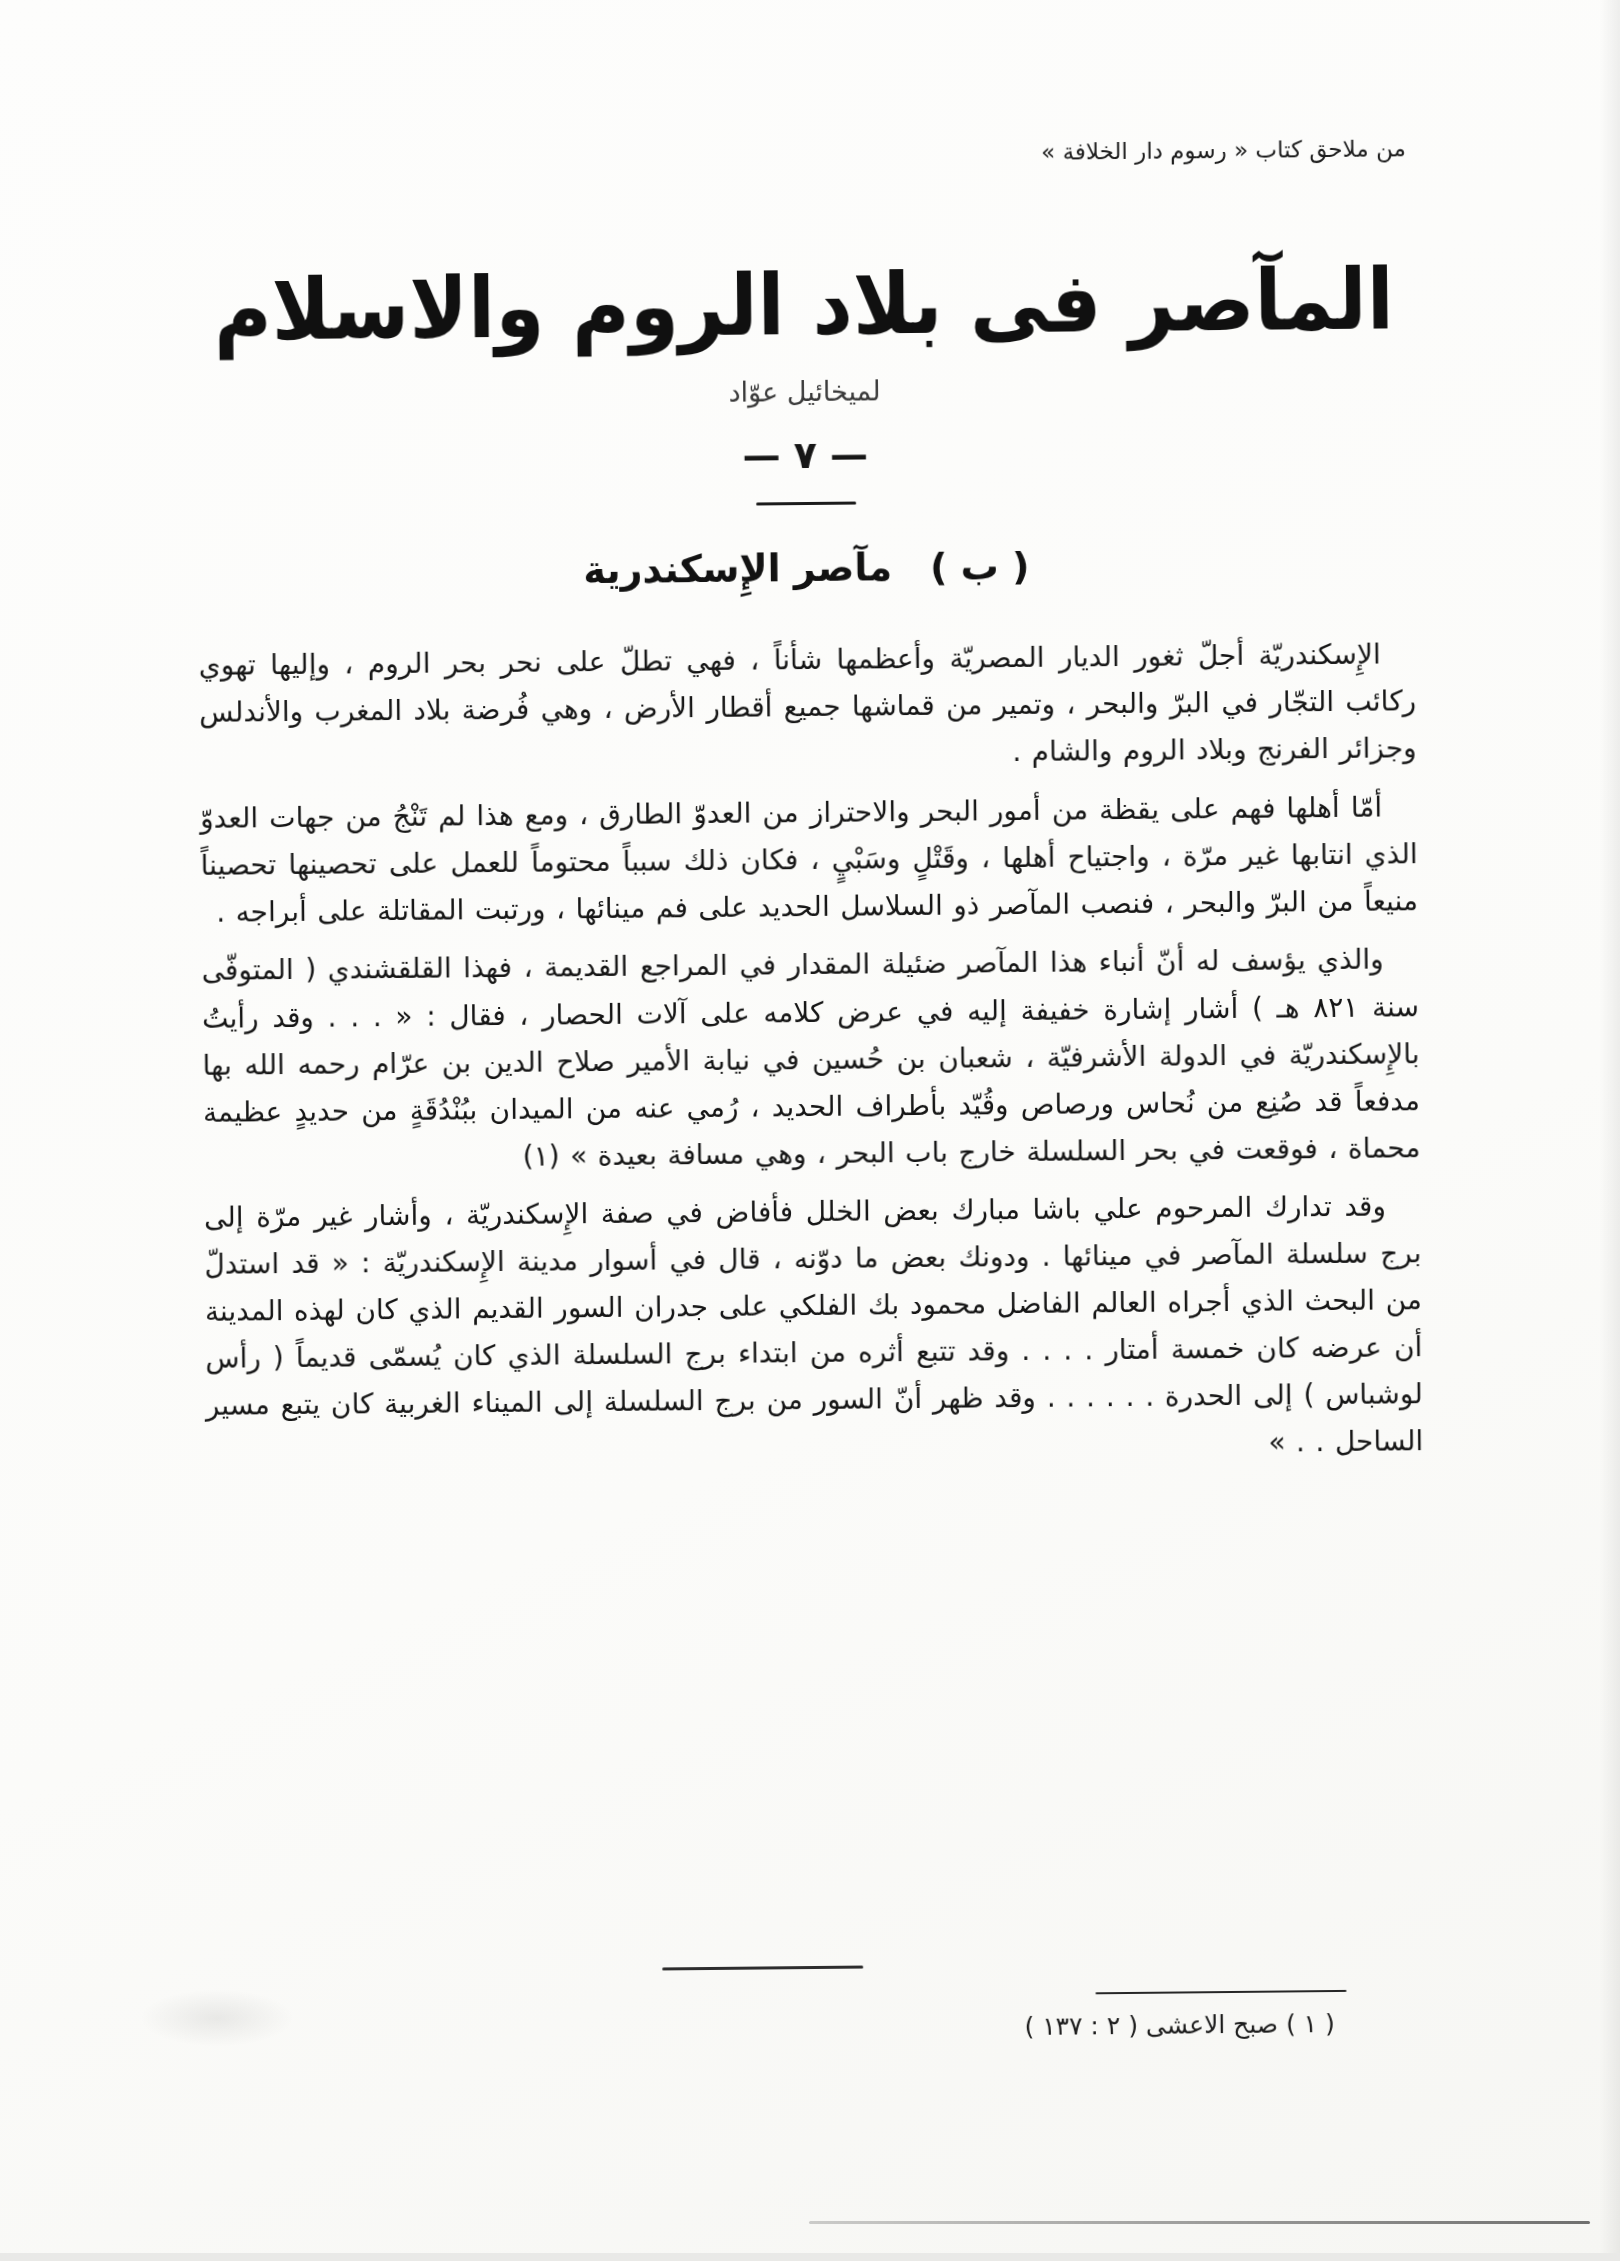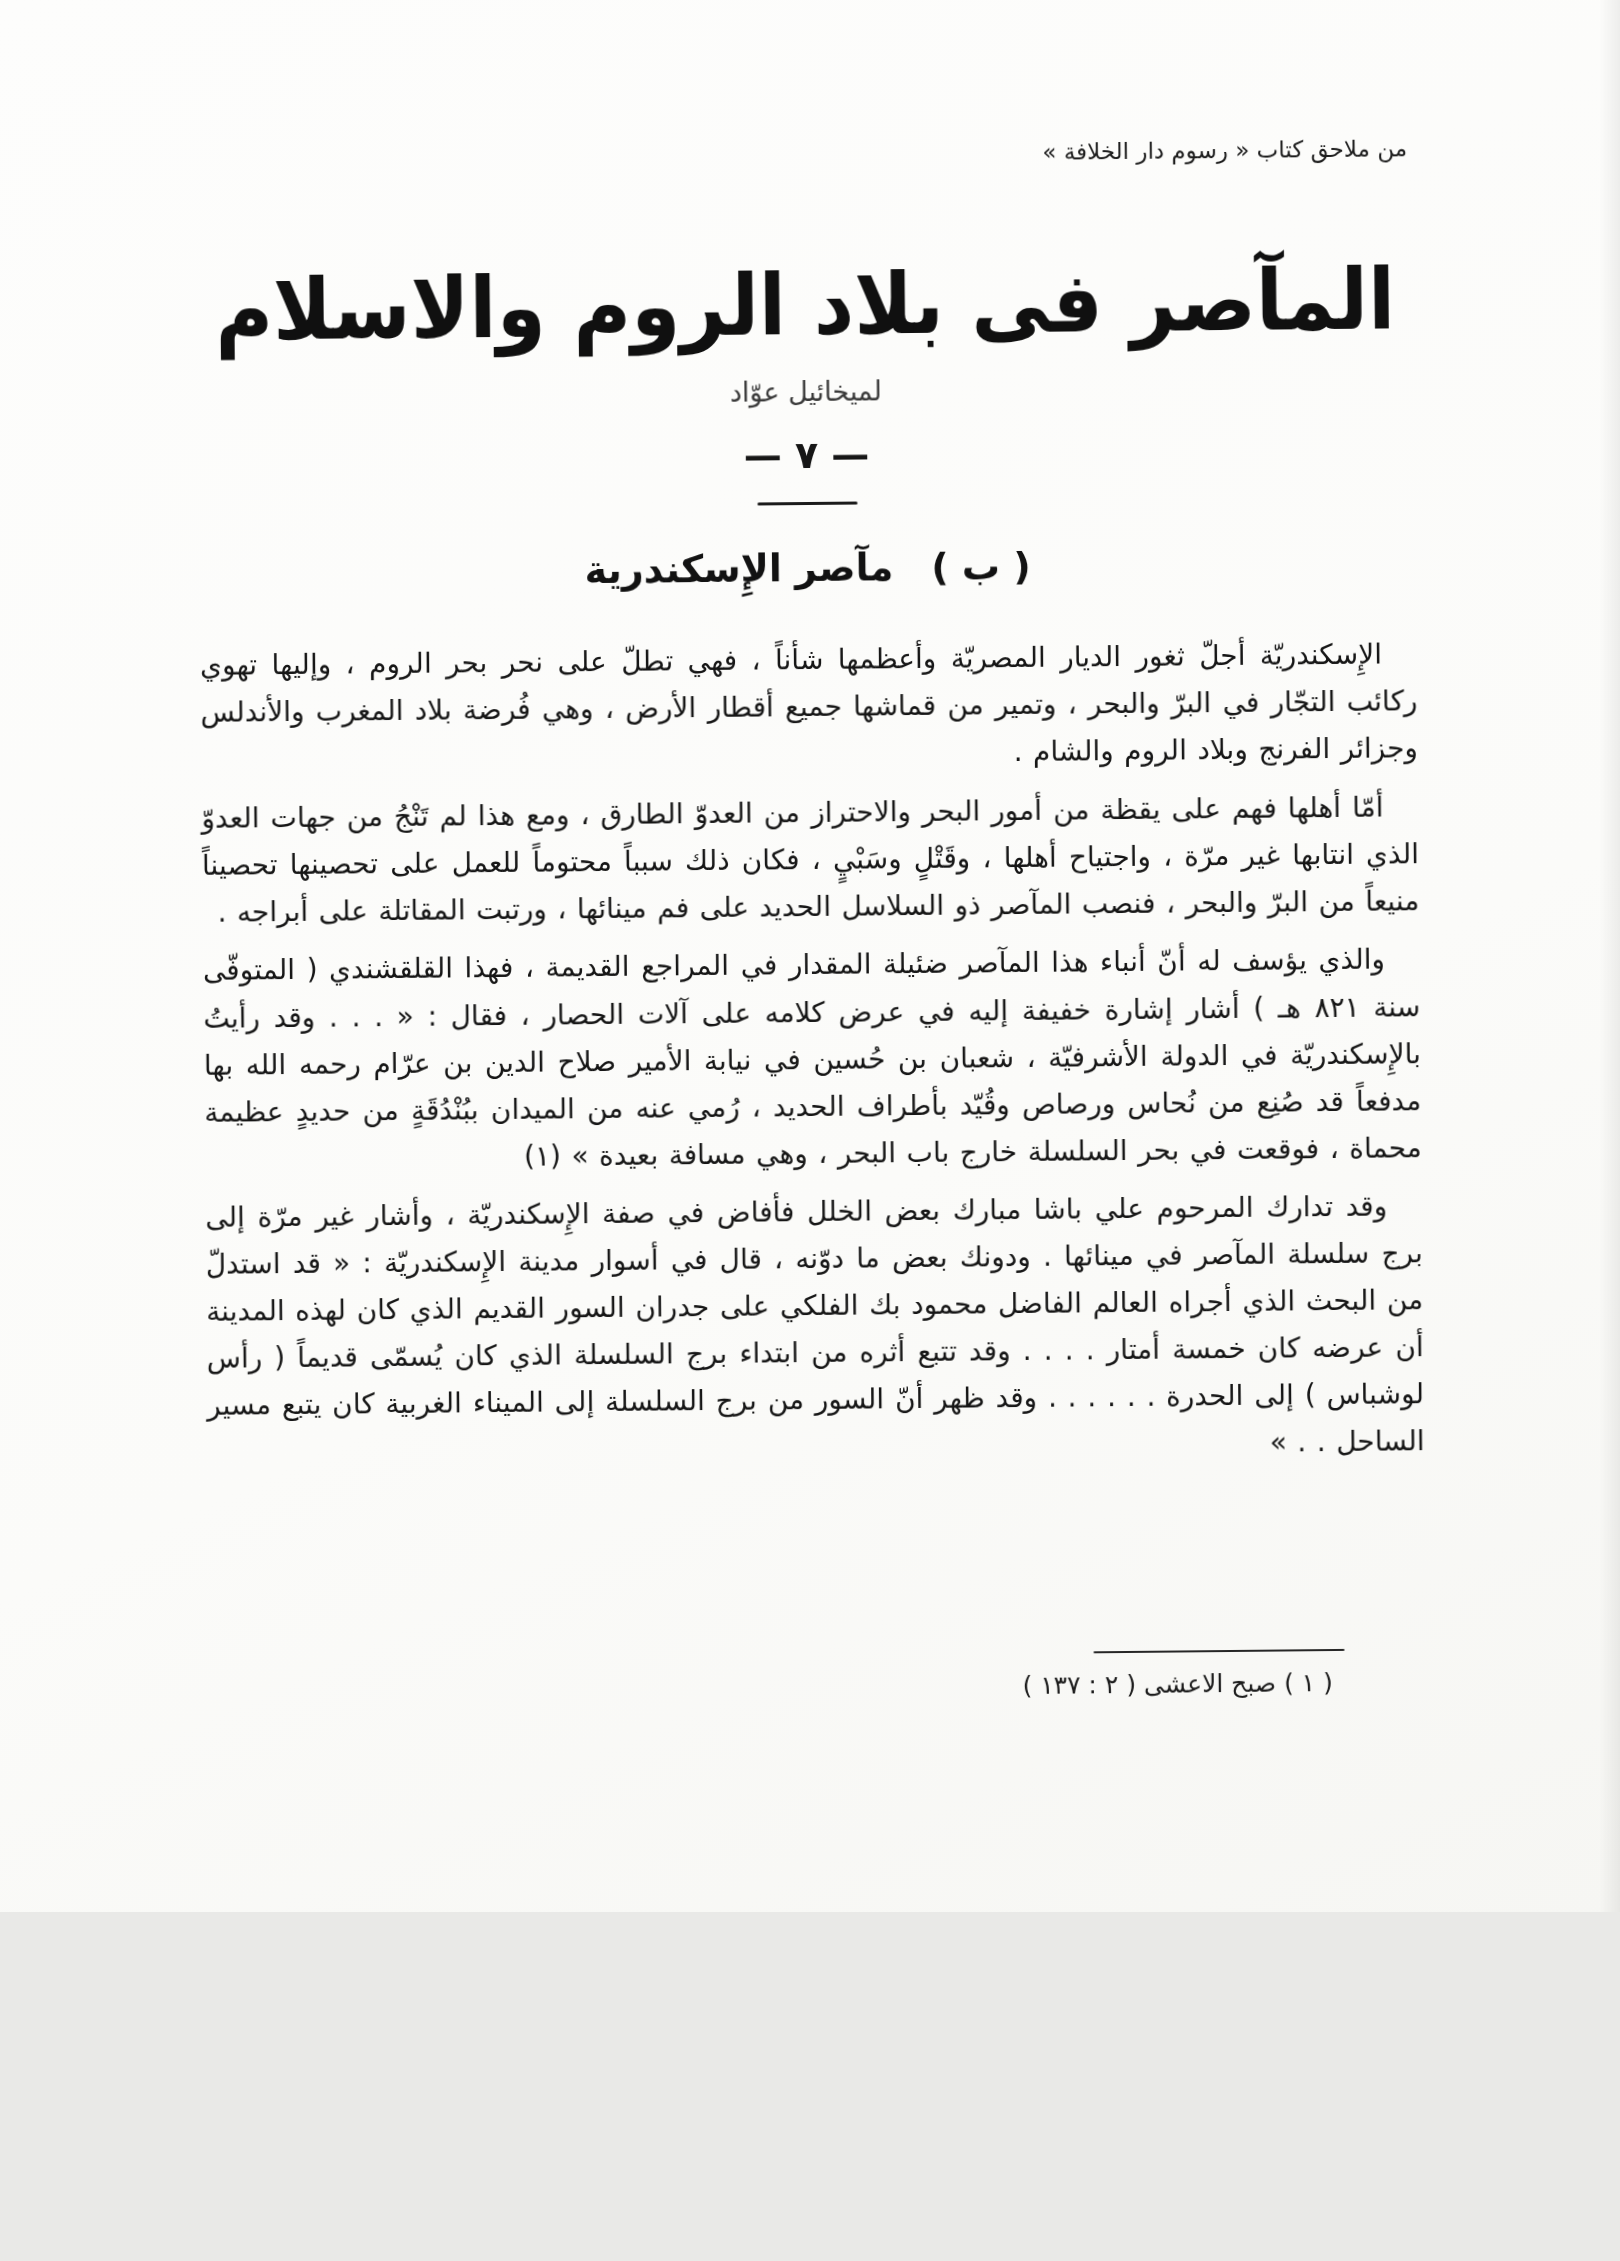--- a/index.html
+++ b/index.html
@@ -3,21 +3,21 @@
 <meta charset="utf-8">
 <style>
   html, body {
     margin: 0;
     padding: 0;
     background: #e9e9e7;
   }
   .page {
     position: relative;
     width: 1621px;
-    height: 1912px;
+    height: 2253px;
     margin: 0 auto;
     background: linear-gradient(155deg, #fdfdfc 0%, #fbfbf9 60%, #f6f6f3 100%);
     overflow: hidden;
     font-family: "DejaVu Sans", sans-serif;
     color: #161616;
   }
   .content {
     position: absolute;
     inset: 0;
     direction: rtl;

